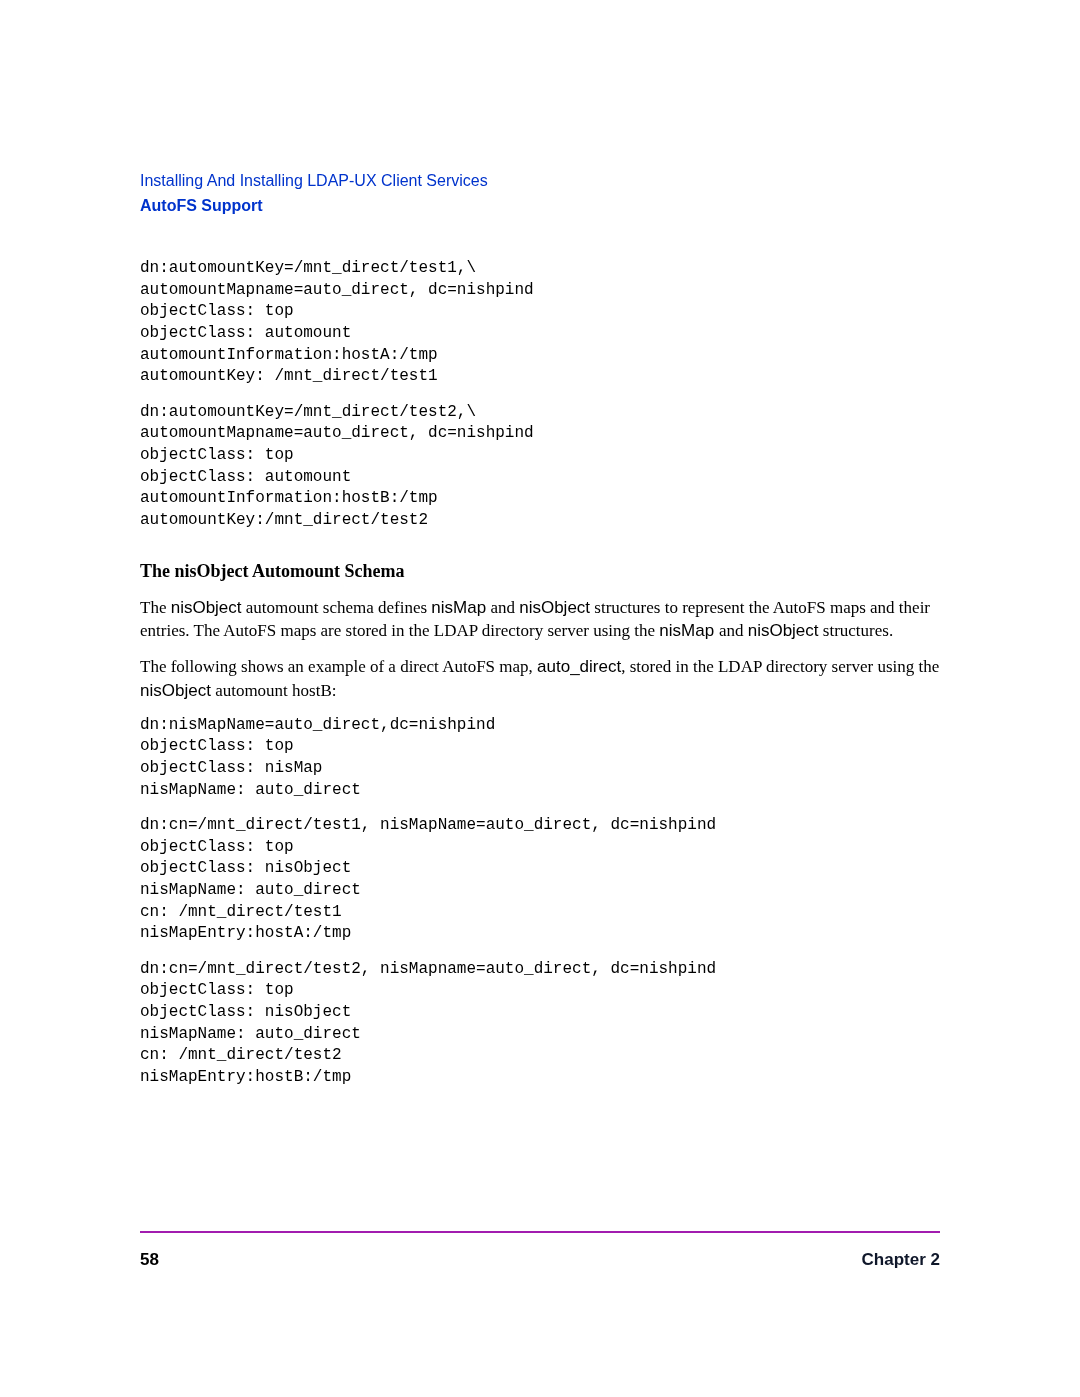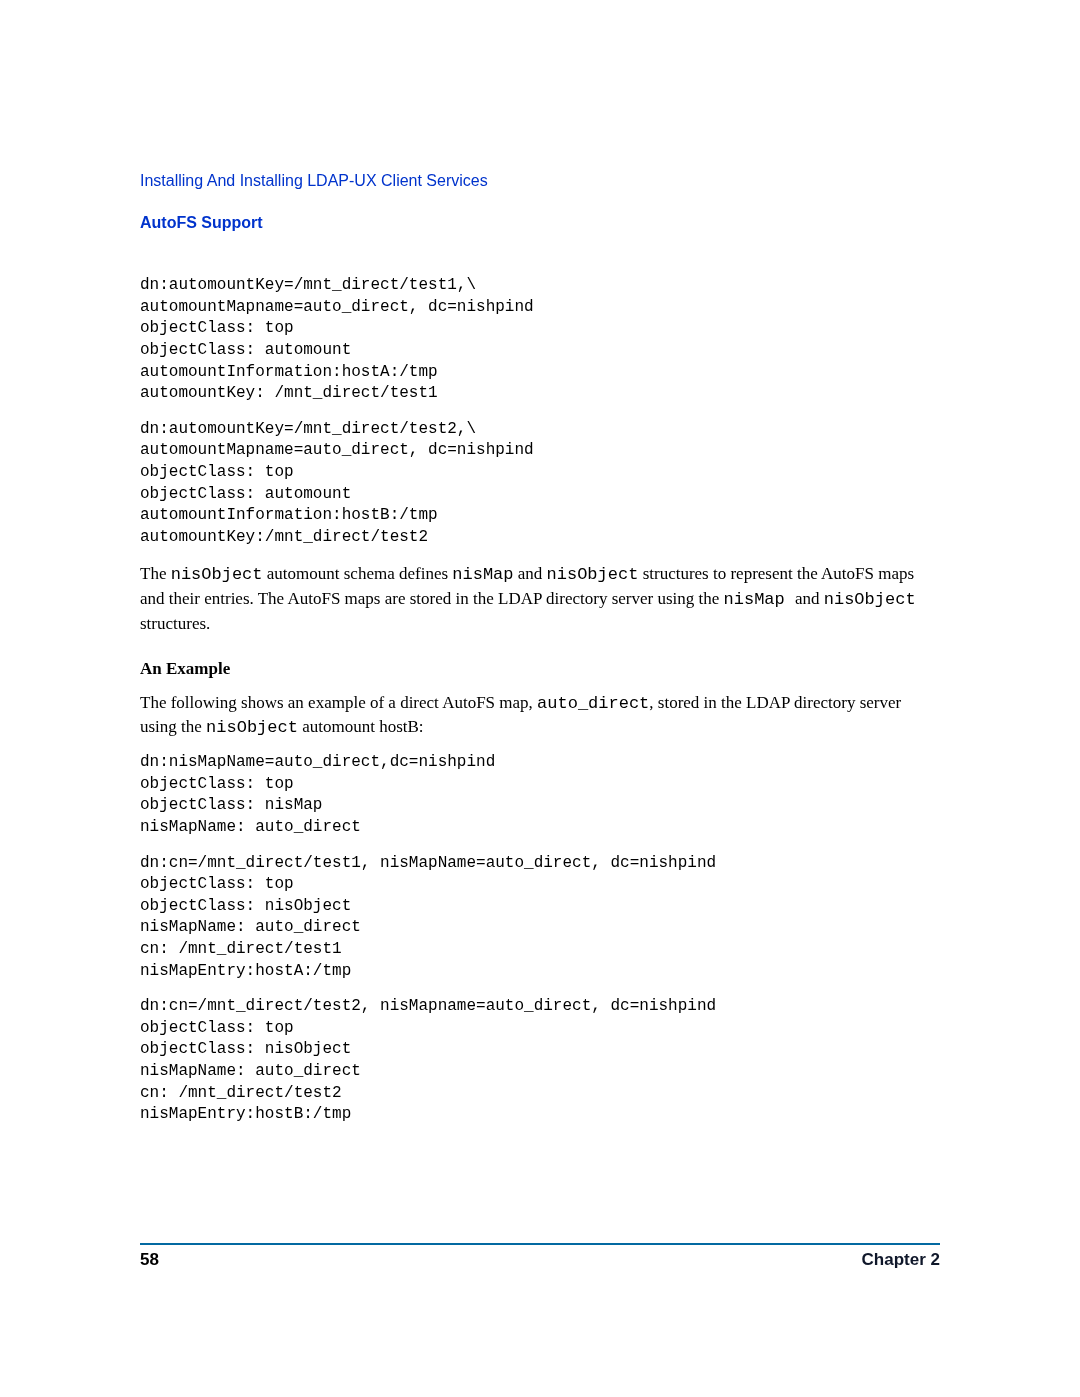--- a/index.html
+++ b/index.html
@@ -22,21 +22,21 @@
       color: #0033cc;
       font-family: Arial, Helvetica, sans-serif;
       font-size: 16px;
       font-weight: normal;
     }
     .header-bold {
       color: #0033cc;
       font-family: Arial, Helvetica, sans-serif;
       font-size: 16px;
       font-weight: bold;
-      margin-top: 20px;
+      margin-top: 3px;
     }
     .content {
       margin-top: 42px;
     }
     .code-block {
       font-family: 'Courier New', Courier, monospace;
       font-size: 16px;
       line-height: 1.35;
       white-space: pre;
       margin-bottom: 14px;
@@ -55,29 +55,29 @@
       margin-top: 22px;
       margin-bottom: 10px;
     }
     .para {
       font-family: Georgia, 'Times New Roman', serif;
       font-size: 17px;
       line-height: 1.4;
       margin-bottom: 12px;
     }
     .mono {
-      font-family: Liberation Mono, monospace;
+      font-family: Liberation Sans, sans-serif;
     }
     .footer {
       position: absolute;
       bottom: 125px;
       left: 140px;
       right: 140px;
-      border-top: 2px solid #0369a1;
-      padding-top: 4px;
+      border-top: 2px solid #a21caf;
+      padding-top: 16px;
     }
     .footer-row {
       display: flex;
       justify-content: space-between;
       font-family: Arial, Helvetica, sans-serif;
       font-weight: bold;
       font-size: 17px;
     }
     .page-num {
       color: #000;
@@ -100,26 +100,26 @@
 objectClass: automount
 automountInformation:hostA:/tmp
 automountKey: /mnt_direct/test1</div>
   <div class="code-block">dn:automountKey=/mnt_direct/test2,\
 automountMapname=auto_direct, dc=nishpind
 objectClass: top
 objectClass: automount
 automountInformation:hostB:/tmp
 automountKey:/mnt_direct/test2</div>
 
+  <div class="heading">The nisObject Automount Schema</div>
 
   <p class="para">
     <span>The </span><span class="mono">nisObject</span><span> automount schema defines </span><span class="mono">nisMap</span><span> and </span><span class="mono">nisObject</span><span> structures to represent the AutoFS maps and their entries. The AutoFS maps are stored in the LDAP directory server using the </span><span class="mono">nisMap </span><span>and </span><span class="mono">nisObject</span><span> structures.</span>
   </p>
 
-  <div class="subheading">An Example</div>
 
   <p class="para">
     <span>The following shows an example of a direct AutoFS map, </span><span class="mono">auto_direct</span><span>, stored in the LDAP directory server using the </span><span class="mono">nisObject</span><span> automount hostB:</span>
   </p>
 
   <div class="code-block">dn:nisMapName=auto_direct,dc=nishpind
 objectClass: top
 objectClass: nisMap
 nisMapName: auto_direct</div>
   <div class="code-block">dn:cn=/mnt_direct/test1, nisMapName=auto_direct, dc=nishpind

